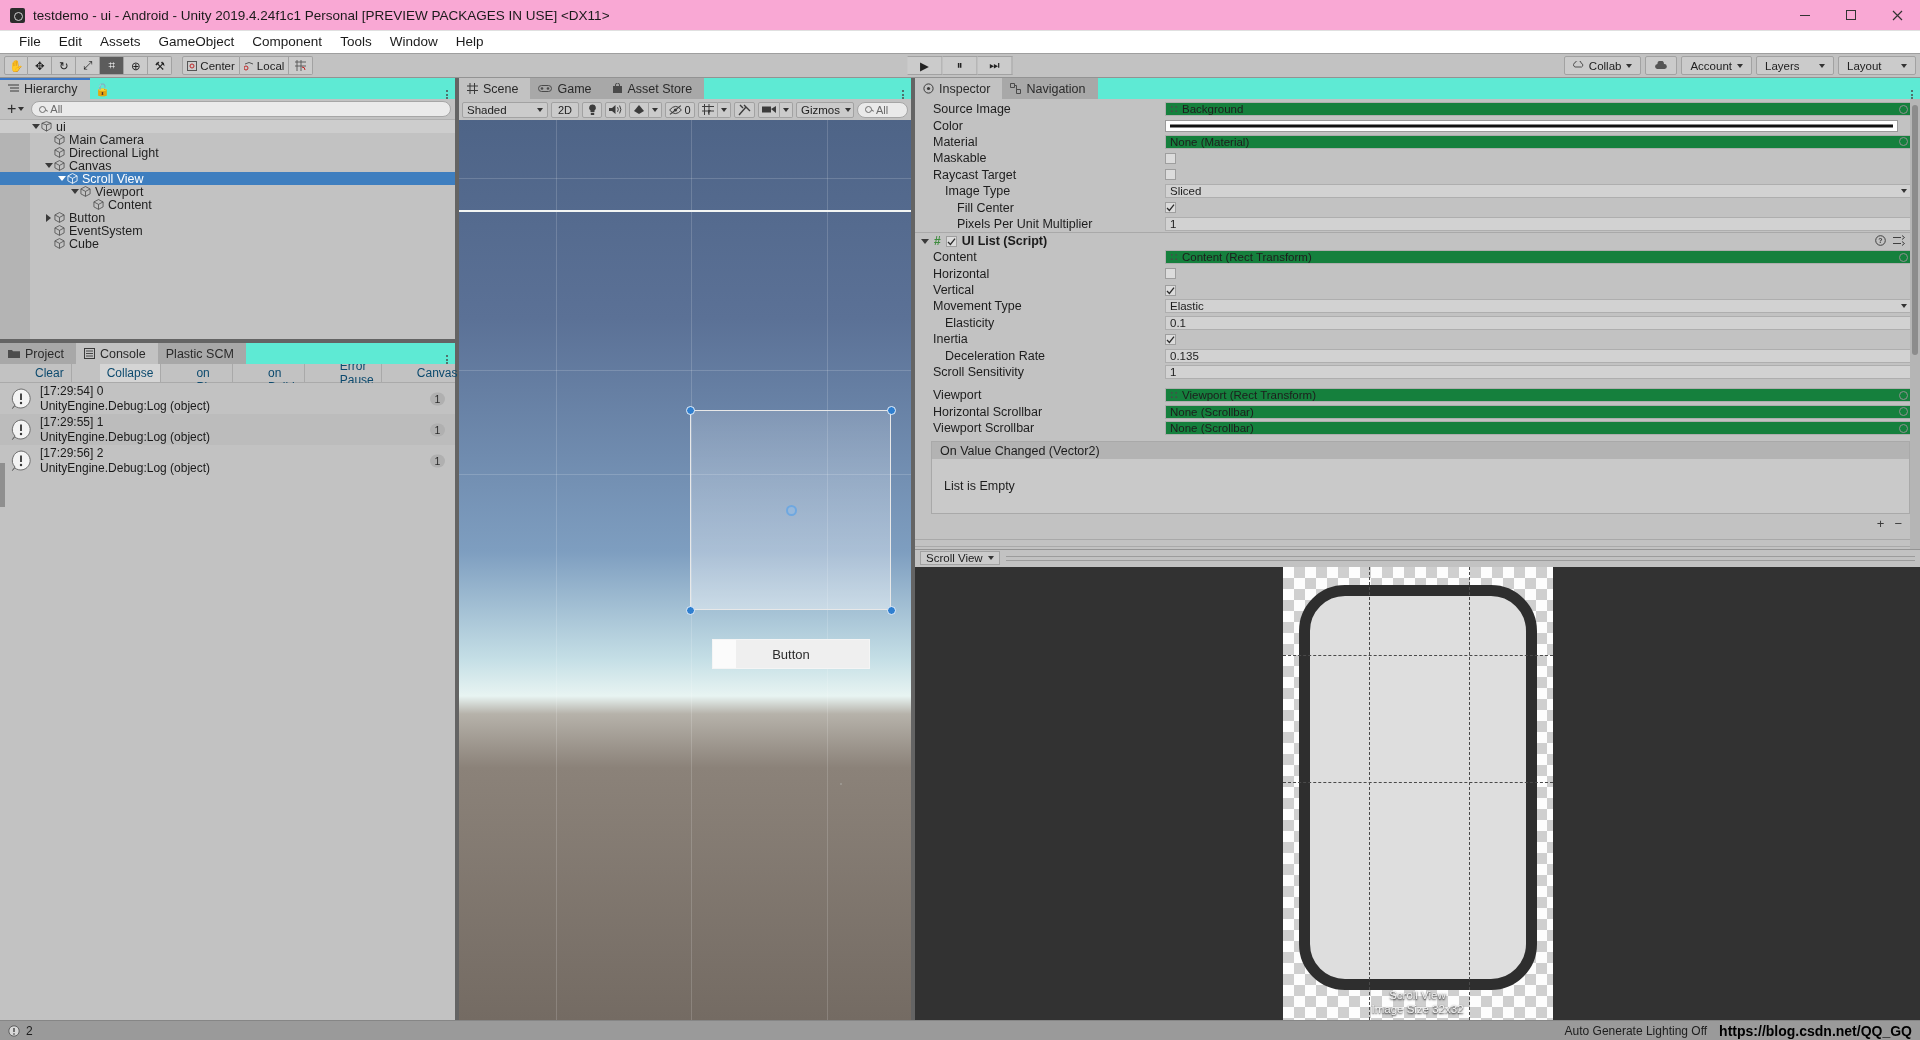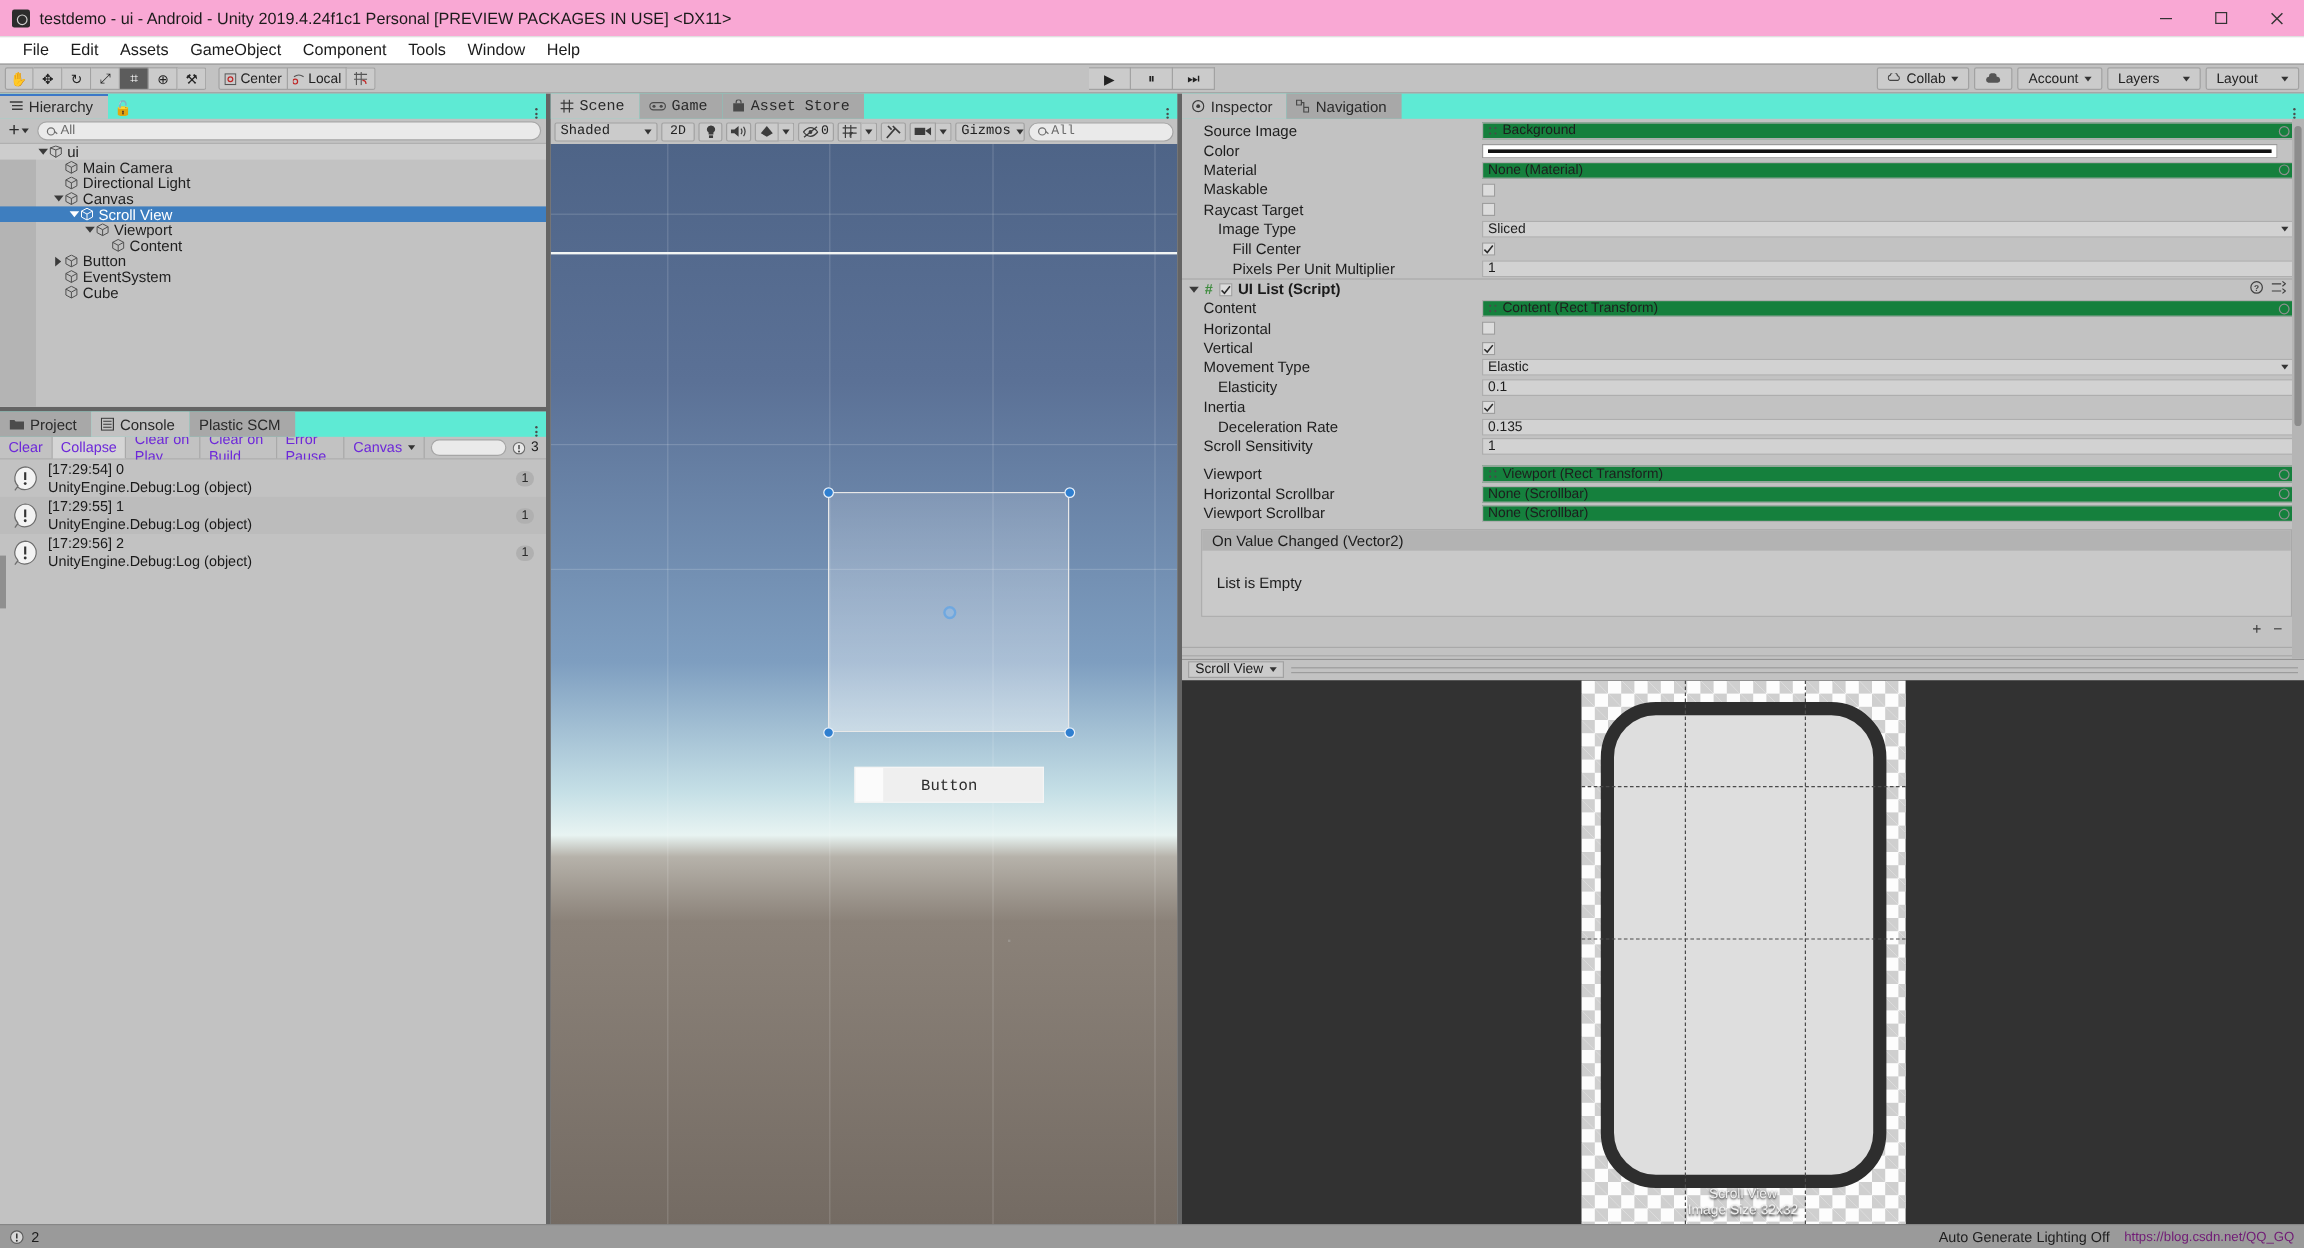--- a/index.html
+++ b/index.html
@@ -62,21 +62,21 @@
   .pillbtn {
     height:19px; padding:0 8px; background:#cbcbcb; border:1px solid #a2a2a2;
     border-radius:2px; display:flex; align-items:center; gap:5px; font-size:11.5px; color:#222;
   }
   .caret { width:0; height:0; border-left:3.5px solid transparent; border-right:3.5px solid transparent; border-top:4px solid #333; }
 
   
   .workspace { flex:1; display:flex; min-height:0; background:#646464; }
   .col { display:flex; flex-direction:column; min-height:0; }
   .col-left  { width:455px; }
-  .col-mid   { width:522px;font-family:Liberation Mono, monospace; }
+  .col-mid   { width:452px; }
   .col-right { flex:1; }
 
   .panel { background:#c2c2c2; display:flex; flex-direction:column; min-height:0; position:relative; }
   .tabstrip {
     height:21px; background:#5eead4; display:flex; align-items:flex-end; flex:none;
     position:relative;
   }
   .tab {
     height:21px; padding:0 12px 0 8px; display:flex; align-items:center; gap:5px;
     font-size:12.5px; color:#2a2a2a; background:#a8a8a8;
@@ -110,21 +110,21 @@
   .tri-right{ border-top:4px solid transparent;border-bottom:4px solid transparent;border-left:5px solid #3a3a3a; }
   .hrow.selected .tri-down { border-top-color:#fff; }
   .cube-ico { width:11px;height:11px;flex:none;margin-right:4px; }
   .prefab-ico { width:11px;height:11px;flex:none;margin-right:4px; }
 
   
   .conbar {
     height:19px; background:#c2c2c2; display:flex; align-items:stretch; flex:none; font-size:12px;
     border-bottom:1px solid #aaa;
   }
-  .cbtn { padding:0 7px; display:flex; align-items:center; border-right:1px solid #a9a9a9; color:#6d28d9; }
+  .cbtn { padding:0 7px; display:flex; align-items:center; border-right:1px solid #a9a9a9; color:#0c4a6e;margin-left:28px; }
   .cbtn.pressed { background:#d5d5d5; }
   .conbar .csearch {
     width:90px; height:14px; align-self:center; margin:0 5px; background:#eaeaea;
     border:1px solid #a6a6a6; border-radius:7px; display:flex; align-items:center; padding:0 5px;
   }
   .conbar .badges { margin-left:auto; display:flex; align-items:center; gap:5px; padding-right:6px; font-size:11.5px; }
   .conbar .errico { width:11px;height:11px; }
   .loglist { flex:1; overflow:hidden; background:#c2c2c2; }
   .logrow { height:31px; display:flex; align-items:center; padding-left:10px; gap:8px; position:relative; }
   .logrow.alt { background:#bcbcbc; }
@@ -221,21 +221,21 @@
   .slice.h { height:1px; left:0; right:0; border-top:1px dashed #4a4a4a; }
   .prevlabels { position:absolute; left:0; right:0; bottom:4px; text-align:center; color:#f1f1f1;
     font-size:11.5px; text-shadow:0 1px 2px #000; line-height:14px; }
 
   
   .statusbar {
     height:20px; background:#9a9a9a; border-top:1px solid #868686; display:flex; align-items:center;
     padding:0 8px; flex:none; font-size:12px; color:#1d1d1d; gap:6px;
   }
   .statusbar .sright { margin-left:auto; display:flex; align-items:center; gap:12px; }
-  .wmurl { color:#701a75; font-size:11px; }
+  .wmurl { color:#000000; font-size:14px;font-weight:bold; }
 
   
   .dots3 { display:flex; flex-direction:column; gap:1.5px; align-items:center; }
   .dots3 i { width:2px;height:2px;background:#4b4b4b;border-radius:50%;display:block; }
   .vsplit { width:4px; background:#646464; flex:none; }
   .hsplitbar { height:4px; background:#646464; flex:none; }
   .scrollbar-v { position:absolute; right:0; top:0; bottom:0; width:10px; background:#b5b5b5; }
   .scrollbar-v .thumb { position:absolute; left:2px; right:2px; background:#8c8c8c; border-radius:3px; }
   .edge-tab { position:absolute; left:0; width:5px; background:#8f8f8f; color:#333; font-size:8px; }
 </style>

